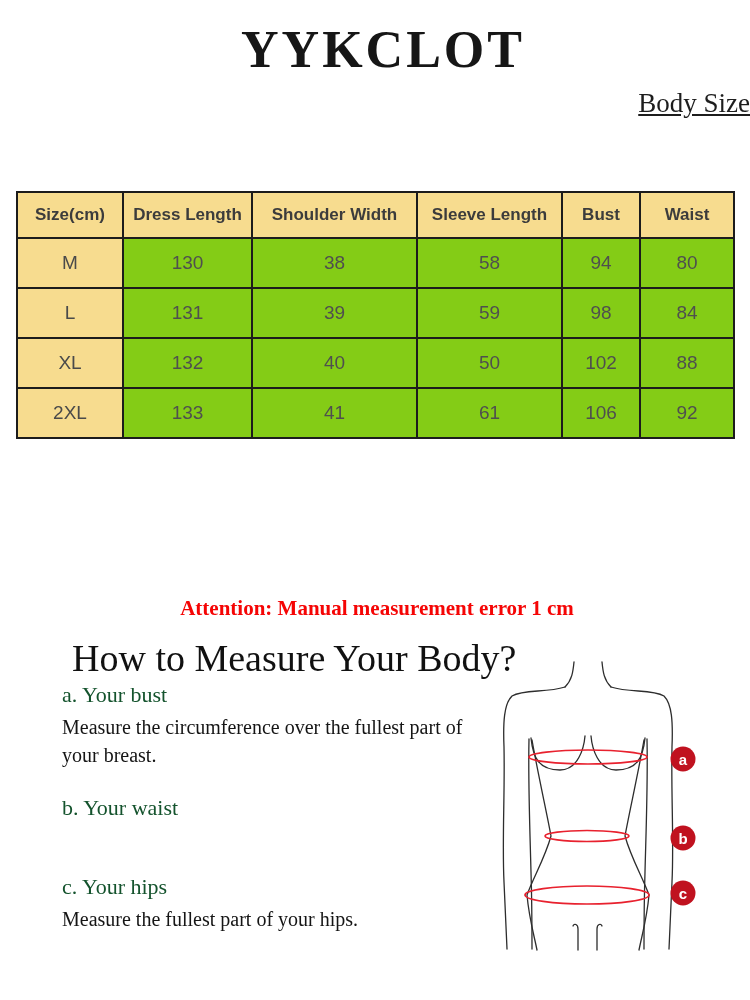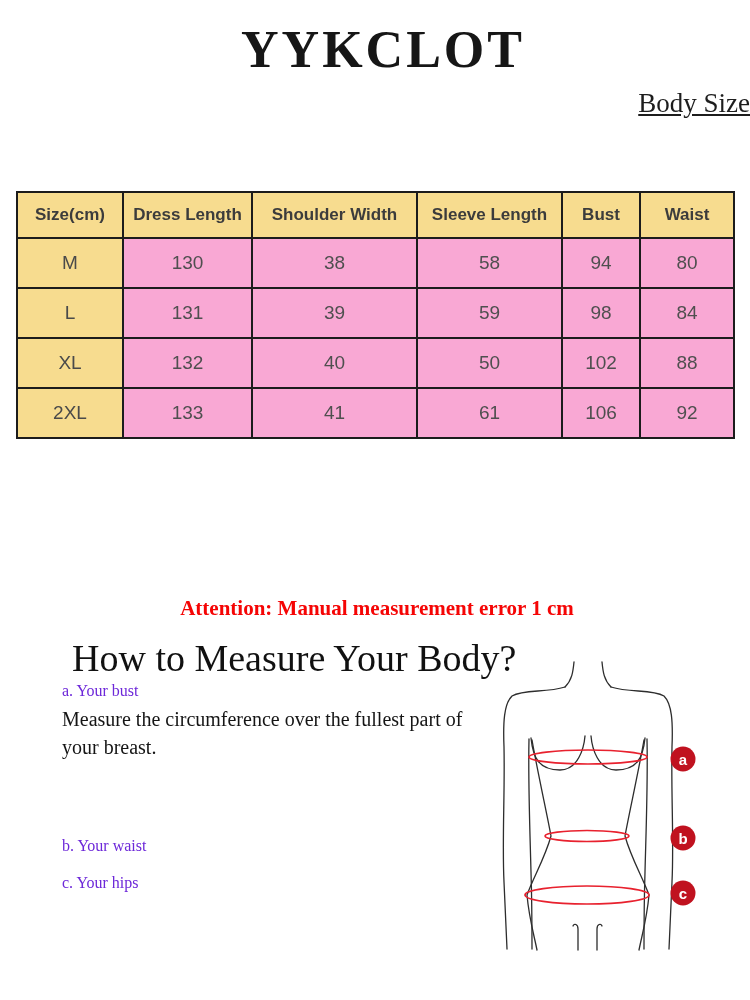--- a/index.html
+++ b/index.html
@@ -49,43 +49,43 @@
     height:46px;
     background:var(--highlight);
     font-size:17px;font-weight:bold;color:#3c3c3c;
   }
   table.size-table tbody tr{height:50px;}
   table.size-table tbody th{
     background:var(--highlight);
     font-size:19px;font-weight:normal;color:#4a4a4a;
   }
   table.size-table tbody td{
-    background:#f9a8d4;
+    background:#84cc16;
     font-size:19px;font-weight:normal;color:#4f4f4f;
   }
   .attention{
     position:absolute;top:596px;left:0;right:20px;
     text-align:center;
     font-size:21px;font-weight:bold;
     color:var(--attention);
     margin-left:24px;
   }
   .howto-title{
     position:absolute;left:72px;top:636px;
     font-size:38px;font-weight:normal;
     color:#111111;
     letter-spacing:0px;
     white-space:nowrap;
   }
   .section{position:absolute;left:62px;width:440px;}
   .section-a{top:682px;}
-  .section-b{top:795px;margin-top:42px;}
+  .section-b{top:795px;}
   .section-c{top:874px;}
   .section .label{
-    font-size:16px;color:#6d28d9;margin-bottom:5px;
+    font-size:22px;color:#14532d;margin-bottom:5px;
   }
   .section .desc{
     font-size:20px;color:#151515;line-height:28px;
     width:435px;
   }
   .figure{
     position:absolute;left:480px;top:652px;
     width:260px;height:300px;
   }
   .figure svg{display:block;width:100%;height:100%;}
@@ -170,20 +170,21 @@
     <div class="label">a. Your bust</div>
     <div class="desc">Measure the circumference over the fullest part of your breast.</div>
   </div>
 
   <div class="section section-b">
     <div class="label">b. Your waist</div>
   </div>
 
   <div class="section section-c">
     <div class="label">c. Your hips</div>
+    <div class="desc">Measure the fullest part of your hips.</div>
   </div>
 
   <div class="figure">
     <svg viewBox="0 0 260 300" xmlns="http://www.w3.org/2000/svg">
 
       <path class="body-line" d="M94,10 C93,20 92,28 85,35"></path>
       <path class="body-line" d="M122,10 C123,20 124,28 131,35"></path>
 
       <path class="body-line" d="M85,35 C66,41 44,37 32,44 C24,52 23,70 24,95 C25,140 22,190 24,230 C25,255 26,278 27,297"></path>
 

